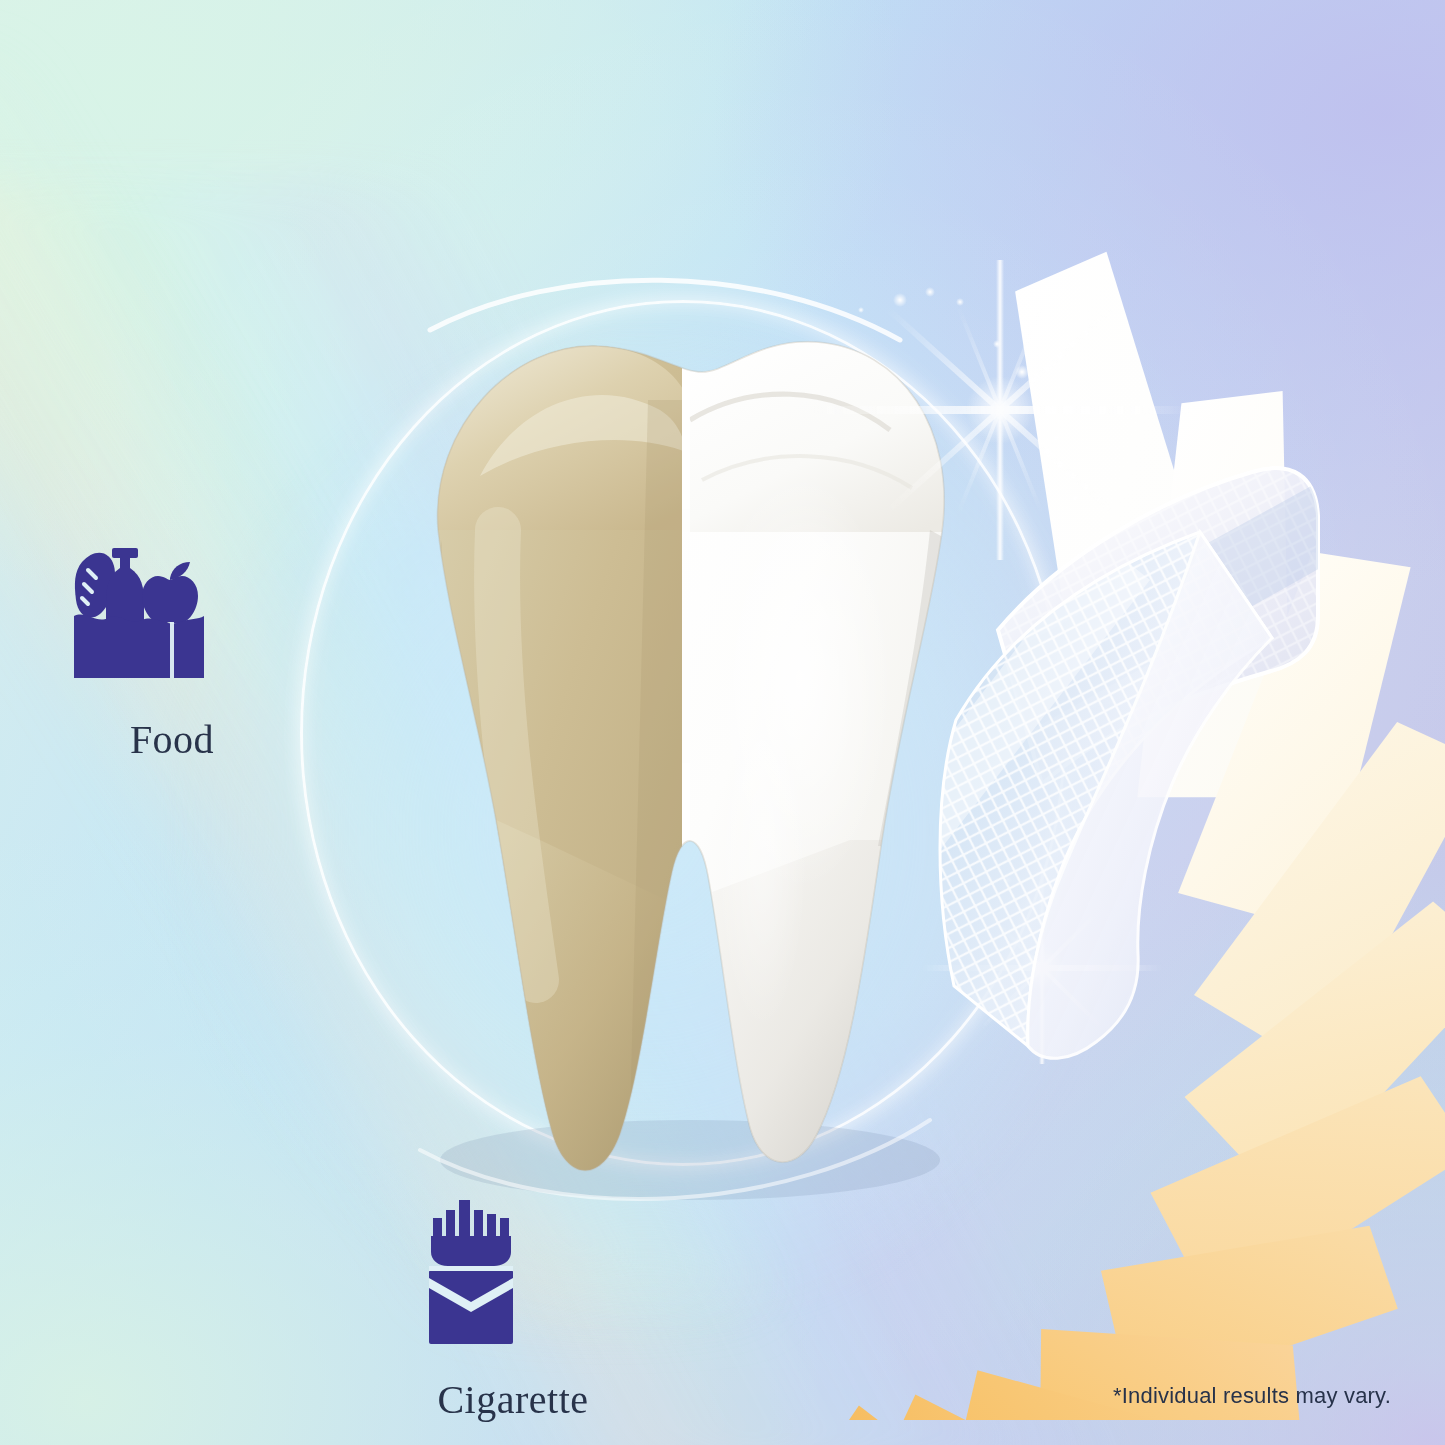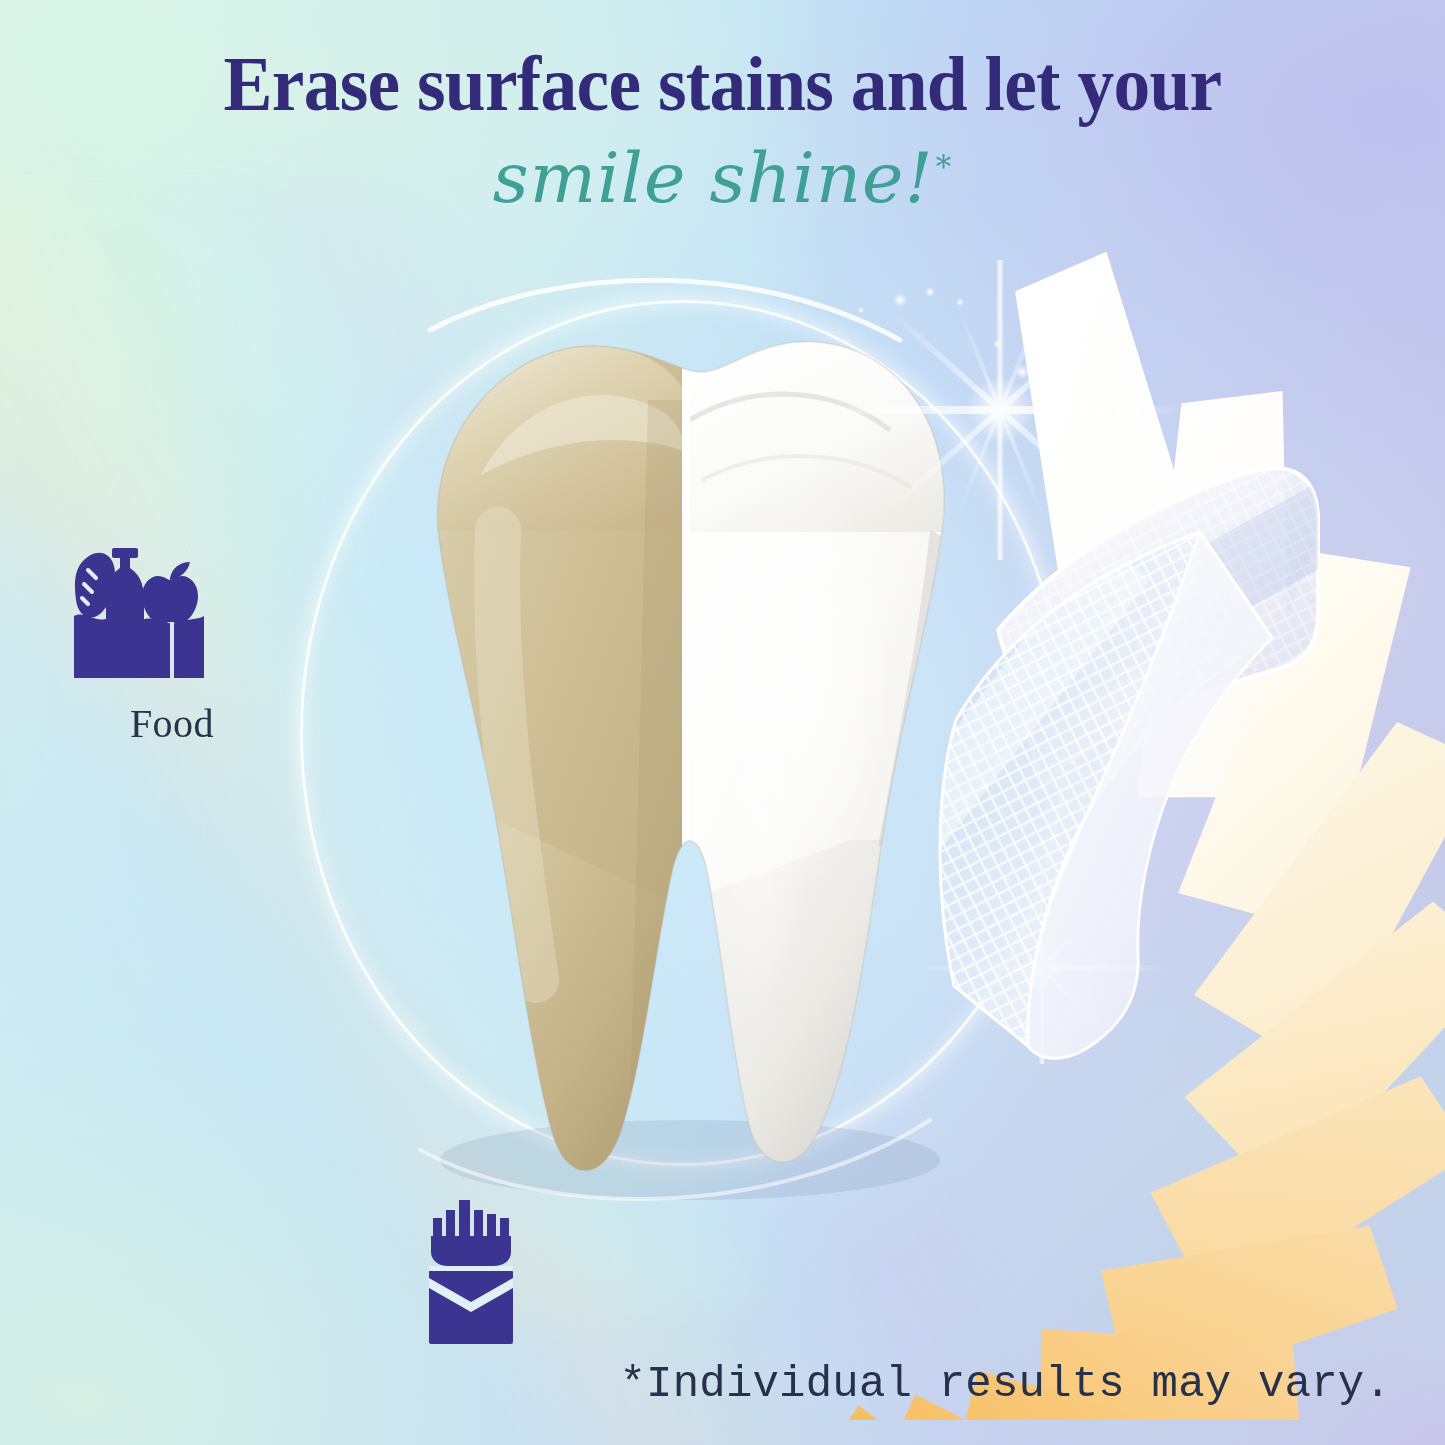--- a/index.html
+++ b/index.html
@@ -175,39 +175,39 @@
   .sparkle-layer { position: absolute; left: 0; top: 0; width: 1445px; height: 1445px; z-index: 26; pointer-events: none; }
 
   
   .strip-layer { position: absolute; left: 900px; top: 380px; width: 470px; height: 700px; z-index: 30; }
 
   
   .icons { position: absolute; left: 0; top: 0; width: 1445px; height: 1445px; z-index: 45; }
   .icon-item { position: absolute; text-align: center; }
   .icon-glyph { display: block; }
   .icon-label {
-    margin-top: 14px;
+    margin-top: 30px;
     font-family: "Liberation Serif", "DejaVu Serif", serif;
     font-weight: 400;
     font-size: 40px;
     color: #28334a;
     letter-spacing: 0.5px;
     white-space: nowrap;
   }
   .it-food      { left: 62px;  top: 536px;  width: 220px; }
   .it-tea       { left: 110px; top: 796px;  width: 210px; }
   .it-coffee    { left: 208px; top: 1038px; width: 230px; }
   .it-cigarette { left: 398px; top: 1196px; width: 230px; }
 
   
   .disclaimer {
     position: absolute;
     right: 54px; bottom: 36px;
-    font-family: Liberation Mono, monospace;
-    font-size: 44px;
+    font-family: Liberation Sans, sans-serif;
+    font-size: 22px;
     color: #27324a;
     letter-spacing: 0.2px;
     z-index: 46;
     white-space: nowrap;
   }
 </style>
 </head>
 <body>
 
 <div class="poster">
@@ -630,25 +630,20 @@
           <path d="M 33 40 L 113 40 L 113 56 C 113 64, 106 70, 96 70
                    L 50 70 C 40 70, 33 64, 33 56 Z"></path>
 
           <rect x="31" y="74" width="84" height="74" rx="2"></rect>
         </g>
 
         <path d="M 31 82 L 73 106 L 115 82 L 115 92 L 73 116 L 31 92 Z" fill="#dff0f6"></path>
 
         <rect x="31" y="70" width="84" height="5" fill="#dff0f6"></rect>
       </svg>
+      <div class="icon-label">Cigarette</div>
     </div>
   </div>
 
-  <div class="headline-wrap">
-    <div class="headline">Erase surface stains and let your</div>
-    <div class="subline">
-      <span>smile shine!</span><span class="ast">*</span>
-    </div>
-  </div>
 
   <div class="disclaimer">*Individual results may vary.</div>
 
 </div>
 
 </body></html>

